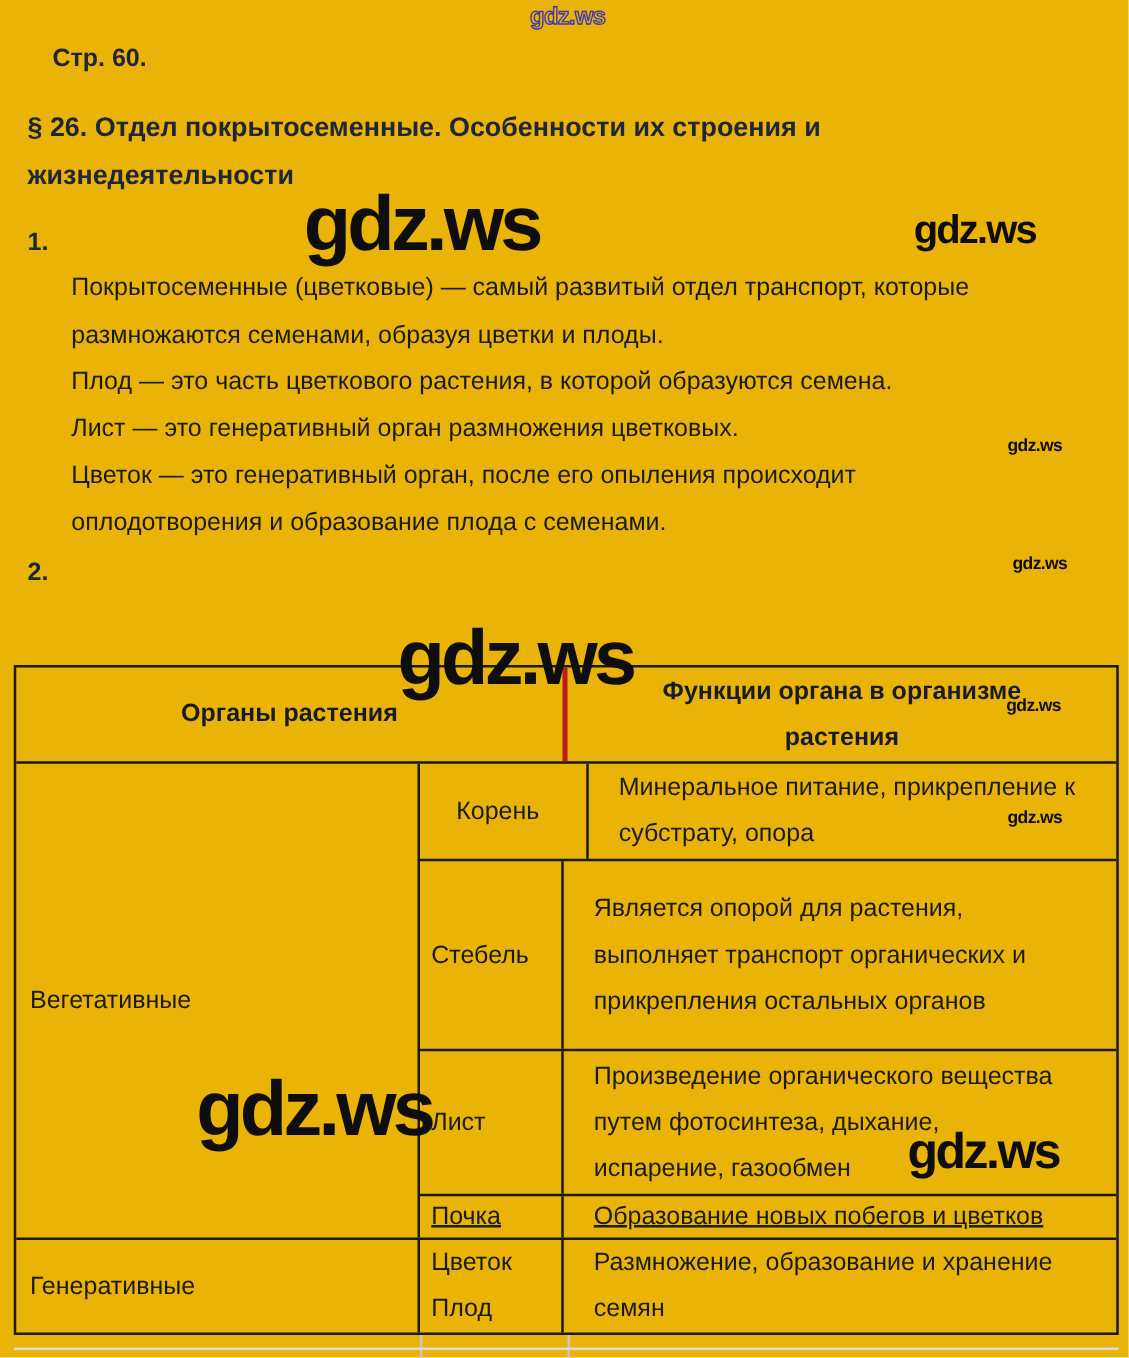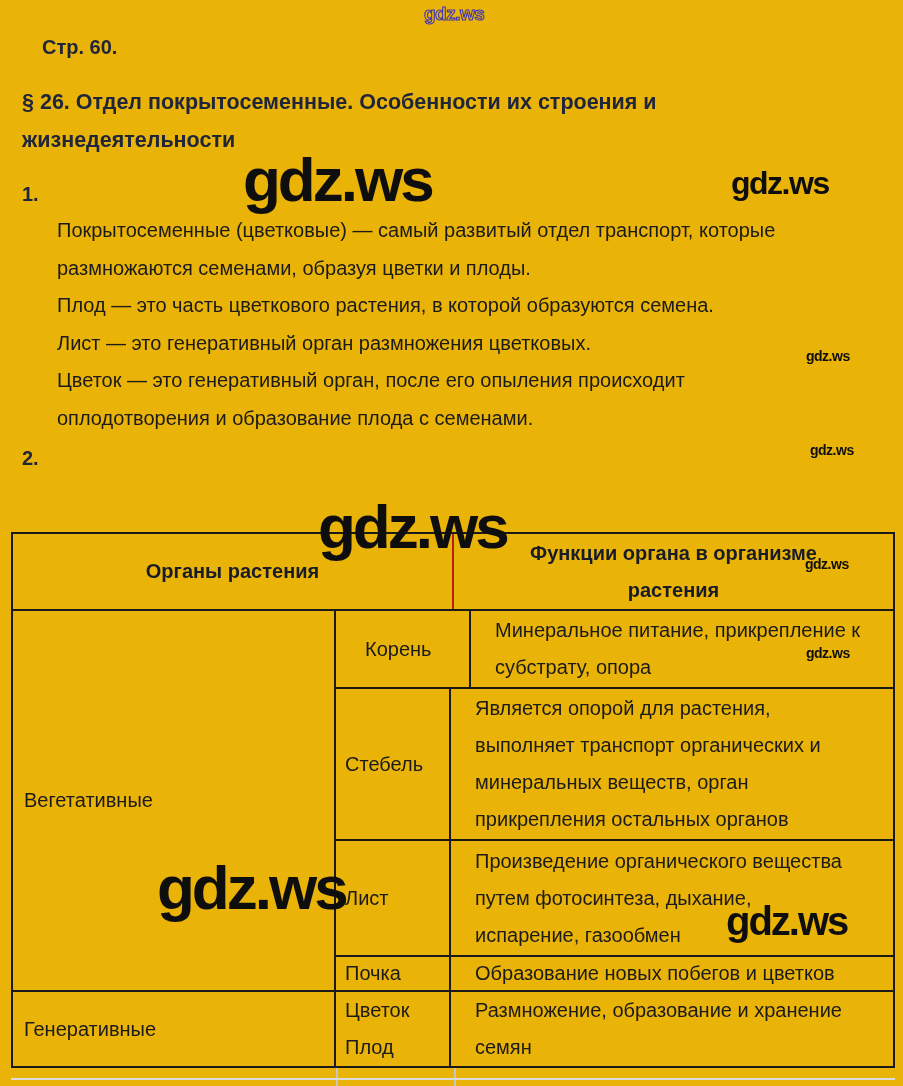--- a/index.html
+++ b/index.html
@@ -29,36 +29,36 @@
   .num1{top:184px;}
   .num2{top:448px;}
   .answer{left:57px;top:212px;font-size:20px;line-height:37.5px;color:#1b1b1b;}
   .answer div{white-space:nowrap;}
   
   .gtable{
     position:absolute;left:11px;top:532px;width:884px;box-sizing:border-box;
     border:2px solid #1a1a1a;font-size:20px;color:#1b1b1b;background:transparent;
   }
   .thead{display:flex;height:75px;border-bottom:2px solid #1a1a1a;font-weight:700;color:#181c28;}
-  .th-organs{width:441px;box-sizing:border-box;border-right:2px solid #b91c1c;display:flex;align-items:center;justify-content:center;}
+  .th-organs{width:441px;box-sizing:border-box;border-right:4px solid #b91c1c;display:flex;align-items:center;justify-content:center;}
   .th-func{flex:1;display:flex;flex-direction:column;align-items:center;justify-content:center;line-height:37px;text-align:center;}
   .grow{display:flex;}
   .grow-veg{border-bottom:2px solid #1a1a1a;}
   .gname{width:323px;box-sizing:border-box;border-right:2px solid #1a1a1a;display:flex;align-items:center;padding-left:11px;}
   .subrows{flex:1;display:flex;flex-direction:column;}
   .orow{display:flex;border-bottom:2px solid #1a1a1a;}
   .orow.last{border-bottom:none;}
   .organ{width:115px;box-sizing:border-box;border-right:2px solid #1a1a1a;display:flex;align-items:center;padding-left:9px;line-height:37px;}
   .organ.multi{flex-direction:column;align-items:flex-start;justify-content:center;}
   .func{flex:1;display:flex;flex-direction:column;justify-content:center;padding-left:8px;line-height:37px;margin-left:16px;}
   .func div,.organ div{white-space:nowrap;}
   .r-koren{height:76px;padding-left:20px;}
   .r-stebel{height:150px;}
   .r-list{height:114px;}
-  .r-pochka{height:33px;}
+  .r-pochka{height:33px;text-decoration:underline;}
   .r-gen{height:74px;}
   
   .stub-v{position:absolute;width:2px;top:1068px;height:18px;background:#c6c6c6;}
   .stub-v1{left:336px;}
   .stub-v2{left:454px;}
   .stub-h{position:absolute;left:11px;width:884px;top:1078px;height:2px;background:#dcdcdc;}
 </style>
 </head>
 <body>
 
@@ -109,21 +109,20 @@
           <div class="func">
             <div>Минеральное питание, прикрепление к</div>
             <div>субстрату, опора</div>
           </div>
         </div>
         <div class="orow r-stebel">
           <div class="organ">Стебель</div>
           <div class="func">
             <div>Является опорой для растения,</div>
             <div>выполняет транспорт органических и</div>
-            <div>минеральных веществ, орган</div>
             <div>прикрепления остальных органов</div>
           </div>
         </div>
         <div class="orow r-list">
           <div class="organ">Лист</div>
           <div class="func">
             <div>Произведение органического вещества</div>
             <div>путем фотосинтеза, дыхание,</div>
             <div>испарение, газообмен</div>
           </div>

